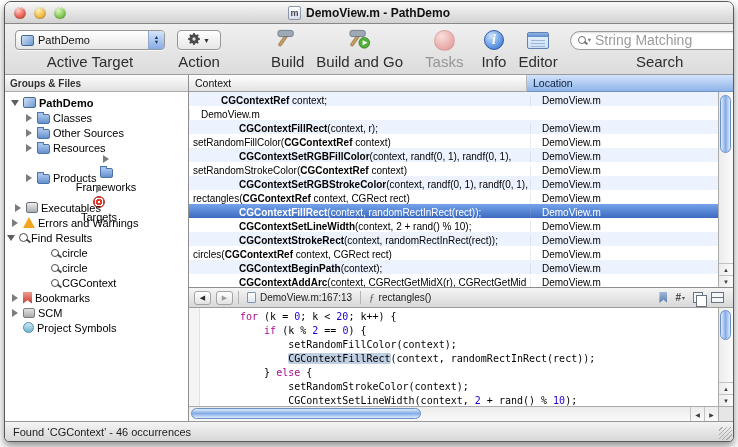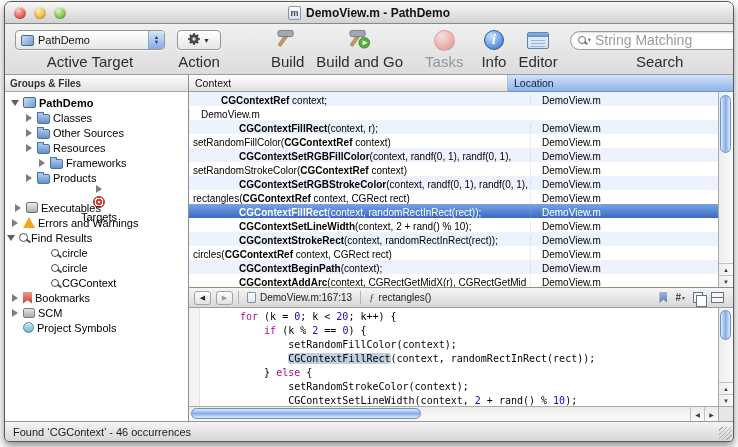--- a/index.html
+++ b/index.html
@@ -62,21 +62,21 @@
 .ico-find::after,.ico-find-small::after{content:"";position:absolute;width:5px;height:1.8px;background:#4d4d4d;right:-3.6px;bottom:-1px;transform:rotate(38deg)}
 .ico-find-small{width:8px;height:8px}
 .ico-bookmark{width:9px;height:12px;background:linear-gradient(#f09a8e,#c53b2c);clip-path:polygon(0 0,100% 0,100% 100%,50% 72%,0 100%)}
 .ico-scm{width:12px;height:10px;border:1px solid #7c7c7c;border-radius:2px;background:linear-gradient(#e3e3e3,#ababab)}
 .ico-symbols{width:11px;height:11px;border-radius:50%;border:1px solid #4f8ca8;background:linear-gradient(#cdeaf6,#6fb4d4)}
 
 .main{flex:1;display:flex;flex-direction:column;min-width:0}
 .results{flex:none;height:213px;display:flex;flex-direction:column;border-bottom:1px solid #8e8e8e}
 .rheader{flex:none;height:17px;display:flex;font-size:10.5px}
 .rh-context{flex:1;background:linear-gradient(#fff,#e2e2e2);border-bottom:1px solid #9f9f9f;border-right:1px solid #bcbcbc;padding:2px 2px 0 6px;color:#111}
-.rh-location{flex:none;width:225px;background:linear-gradient(#d3e3fb,#8fb4ea);border-bottom:1px solid #6f93c2;padding:2px 0 0 6px;color:#0c1f3d}
+.rh-location{flex:none;width:206px;background:linear-gradient(#d3e3fb,#8fb4ea);border-bottom:1px solid #6f93c2;padding:2px 0 0 6px;color:#0c1f3d}
 .rbody{flex:1;display:flex;min-height:0}
 .rows{flex:1;overflow:hidden;min-width:0}
 .rrow{height:14px;display:flex;align-items:flex-end;font-size:10px;color:#000}
 .rrow.alt{background:#edf3fe}
 .rrow.sel{background:linear-gradient(#76a3e9,#3c6bbf);color:#fff}
 .rctx{flex:1;white-space:nowrap;overflow:hidden;min-width:0}
 .rctx .b{font-weight:700}
 .rloc{flex:none;width:188px;padding-left:11px;white-space:nowrap;border-left:1px solid rgba(160,170,190,.25)}
 
 .vscroll{flex:none;width:15px;border-left:1px solid #ababab;background:linear-gradient(to right,#ececec,#fafafa);display:flex;flex-direction:column}
@@ -233,21 +233,21 @@
           <div class="tree-item" style="padding-left: 19px;">
             <span class="disc closed"></span>
             <span class="tico ico-folder"></span>
             <span class="tlabel">Other Sources</span>
           </div>
           <div class="tree-item" style="padding-left: 19px;">
             <span class="disc closed"></span>
             <span class="tico ico-folder"></span>
             <span class="tlabel">Resources</span>
           </div>
-          <div class="tree-item" style="padding-left: 32px;">
+          <div class="tree-item" style="padding-left: 19px; flex-direction: column;">
             <span class="disc closed"></span>
             <span class="tico ico-folder"></span>
             <span class="tlabel">Frameworks</span>
           </div>
           <div class="tree-item" style="padding-left: 19px;">
             <span class="disc closed"></span>
             <span class="tico ico-folder"></span>
             <span class="tlabel">Products</span>
           </div>
           <div class="tree-item" style="padding-left: 5px; flex-direction: column;">

